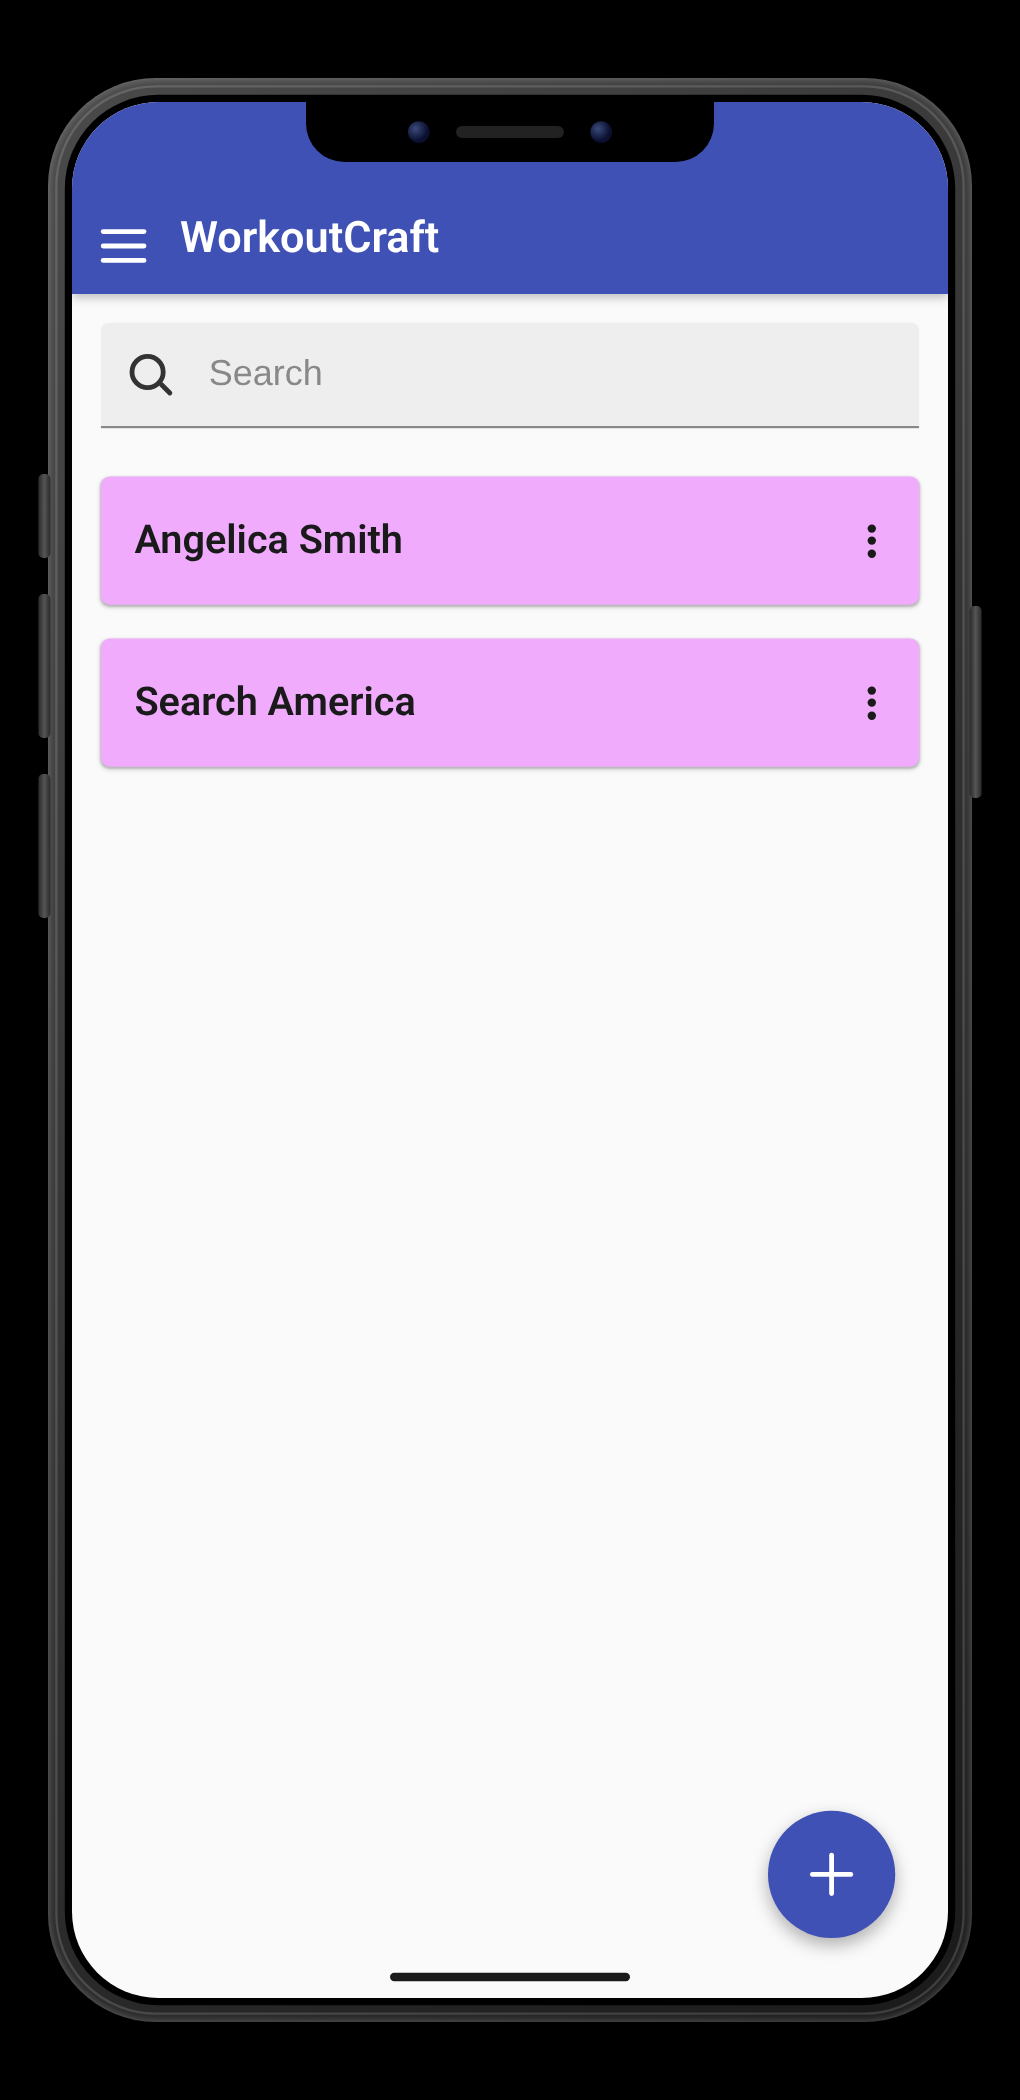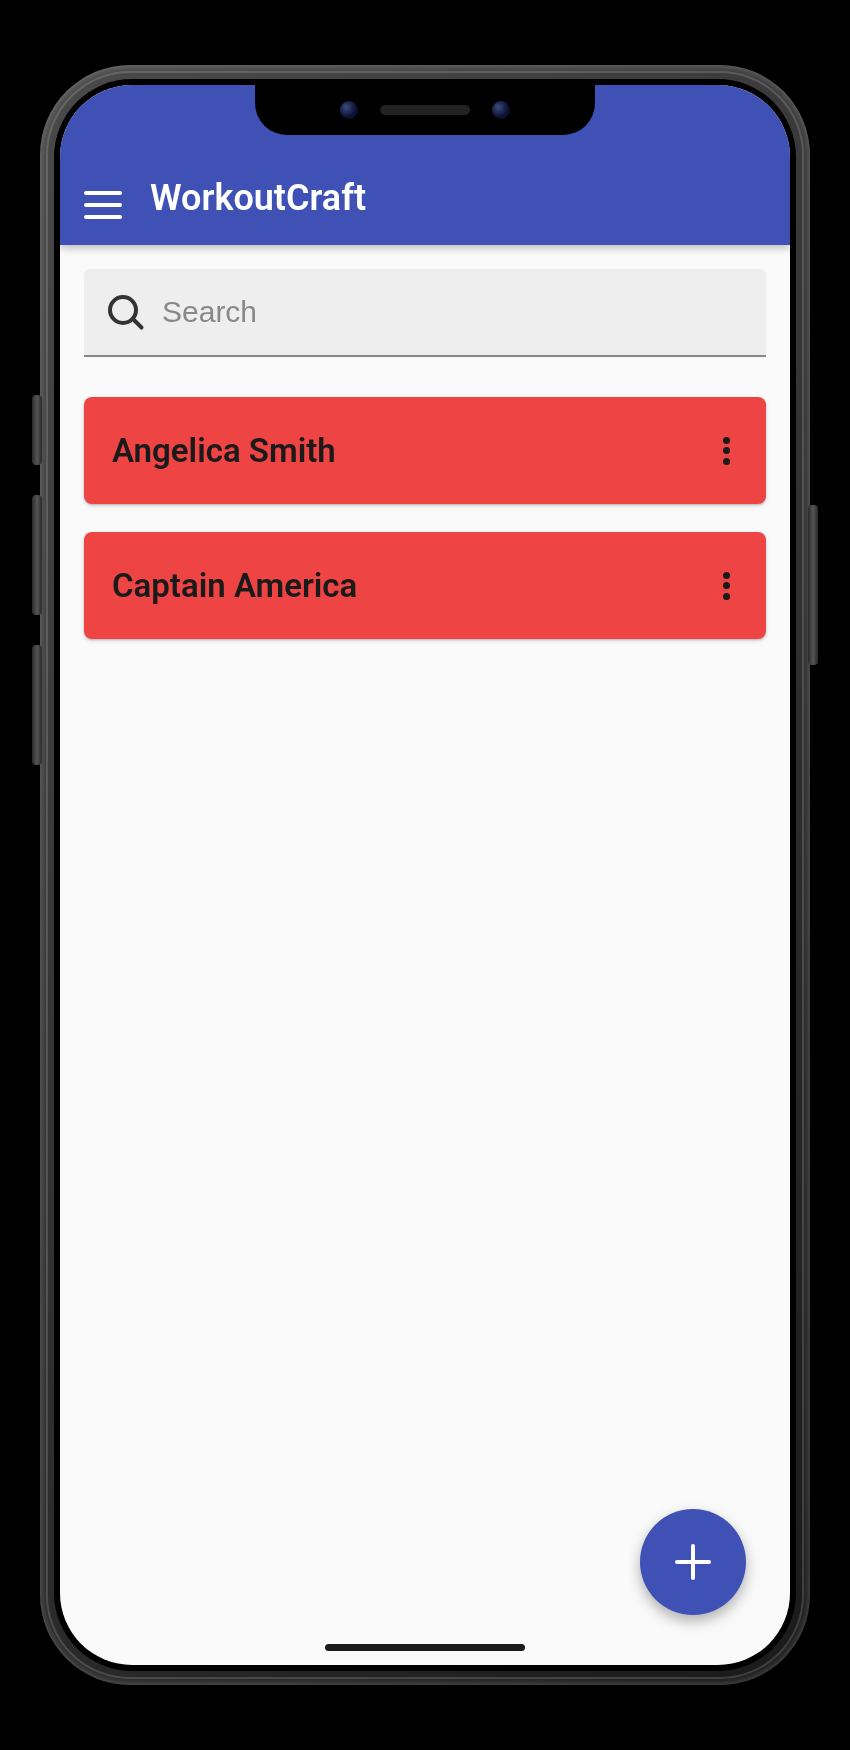--- a/index.html
+++ b/index.html
@@ -136,21 +136,21 @@
       padding: 24px;
     }
 
     .search-bar {
       background: #eeeeee;
       border-radius: 6px 6px 0 0;
       height: 88px;
       display: flex;
       align-items: center;
       padding: 0 24px;
-      gap: 20px;
+      gap: 32px;
       border-bottom: 2px solid #888;
       margin-bottom: 40px;
     }
 
     .search-icon {
       width: 34px;
       height: 34px;
       position: relative;
     }
     .search-icon::before {
@@ -181,21 +181,21 @@
       font-size: 30px;
       color: #888;
       flex: 1;
       outline: none;
     }
     .search-input::placeholder {
       color: #888;
     }
 
     .card {
-      background: #ef4444;
+      background: #f0abfc;
       border-radius: 8px;
       box-shadow: 0 2px 4px rgba(0,0,0,0.12), 0 1px 2px rgba(0,0,0,0.18);
       padding: 34px 28px;
       margin-bottom: 28px;
       display: flex;
       align-items: center;
       justify-content: space-between;
     }
 
     .card-name {
@@ -308,21 +308,21 @@
         <div class="card">
           <div class="card-name">Angelica Smith</div>
           <div class="more-icon">
             <span></span>
               <span></span>
               <span></span>
           </div>
         </div>
 
         <div class="card">
-          <div class="card-name">Captain America</div>
+          <div class="card-name">Search America</div>
           <div class="more-icon">
             <span></span>
               <span></span>
               <span></span>
           </div>
         </div>
 
 
       </div>
 

